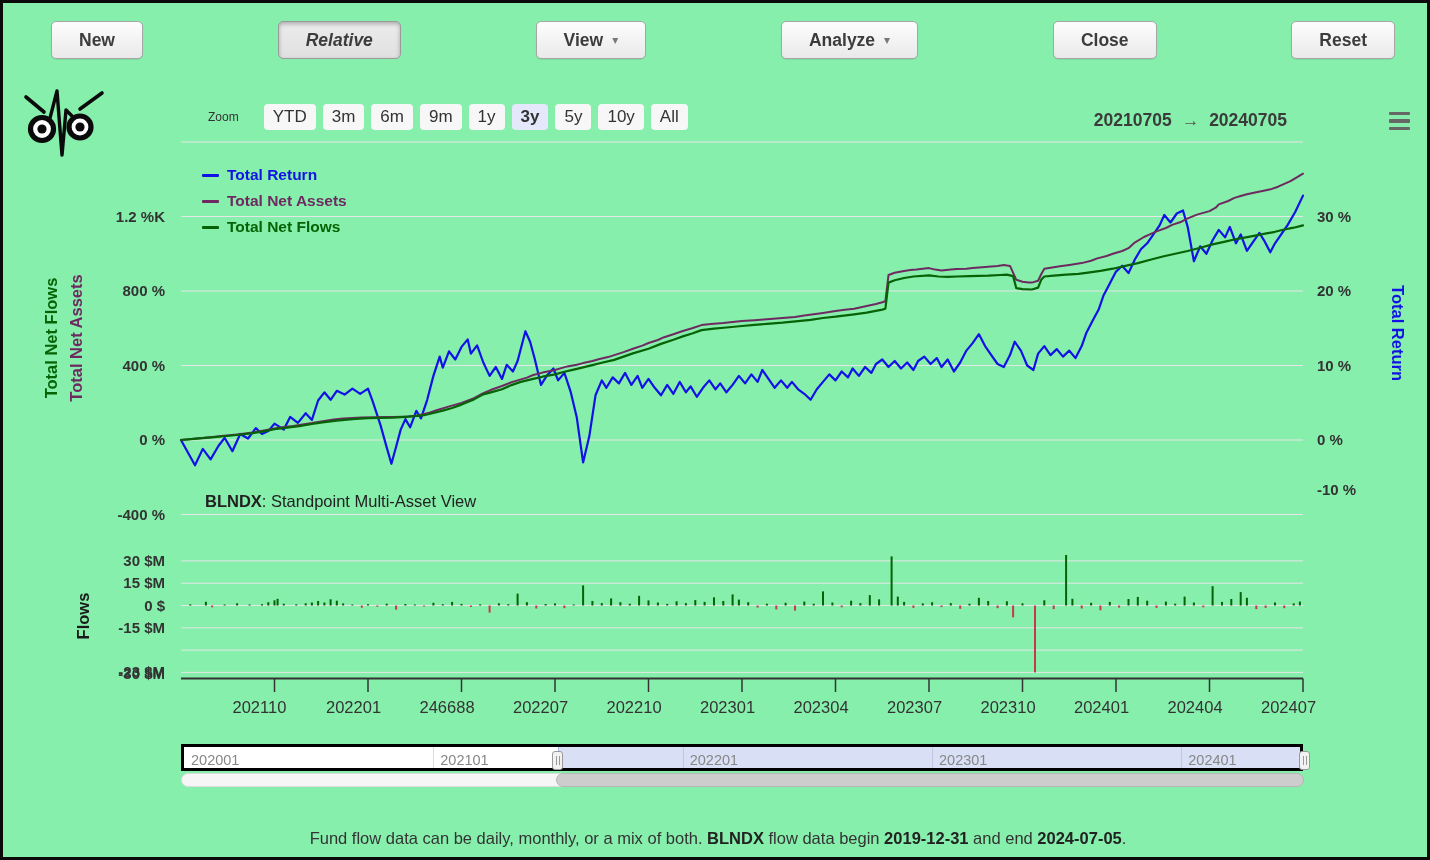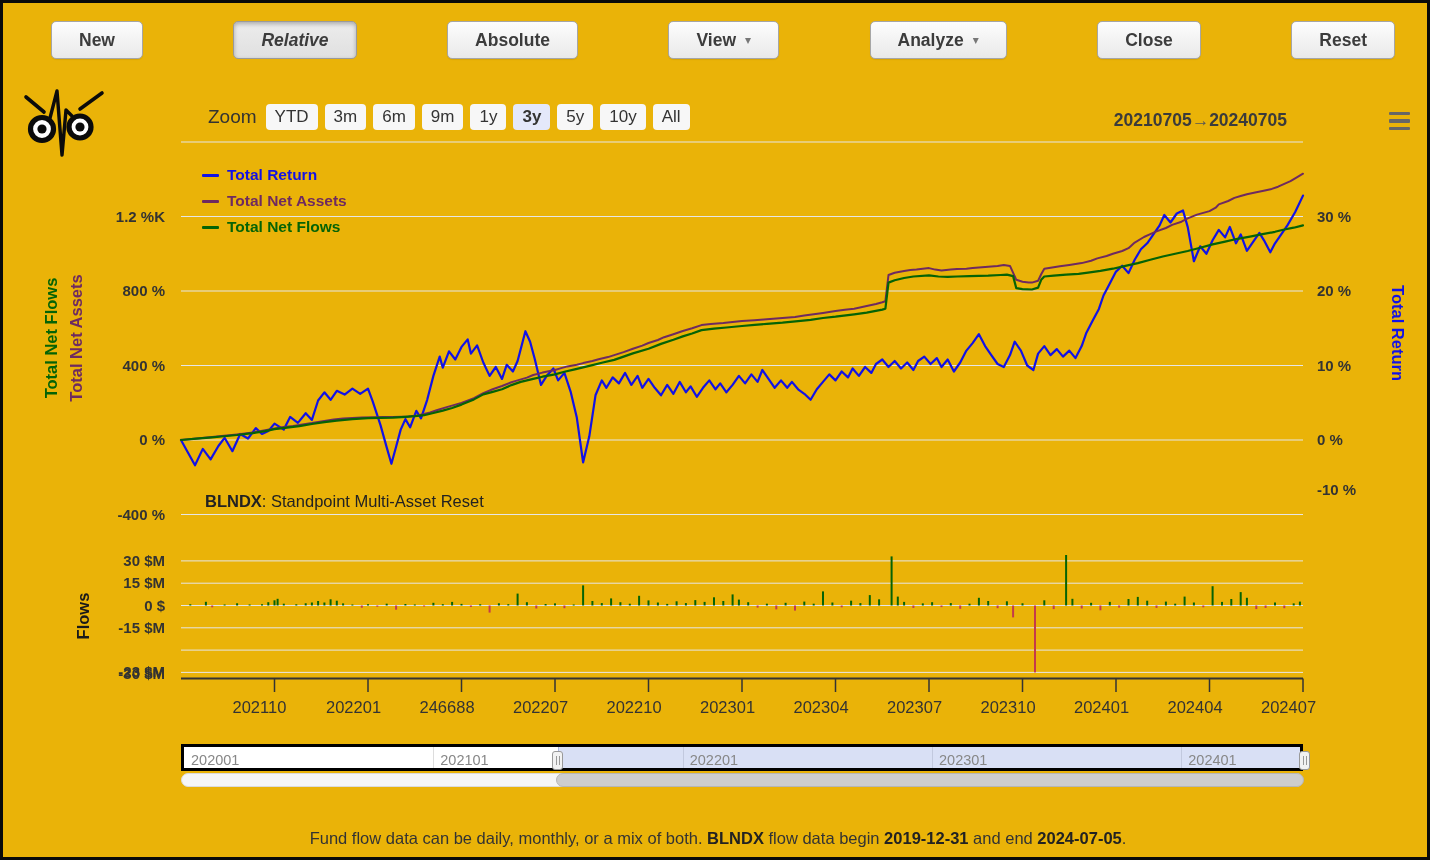--- a/index.html
+++ b/index.html
@@ -1,34 +1,34 @@
 <!DOCTYPE html>
 <html><head>
 <meta charset="utf-8">
 <style>
   * { margin:0; padding:0; box-sizing:border-box; }
   html,body { background:#888; }
   body { font-family:"Liberation Sans", sans-serif; }
-  #app { position:relative; width:1430px; height:860px; background:#eab308; border:3px solid #0a0a0a; overflow:hidden; }
+  #app { position:relative; width:1430px; height:860px; background:#86efac; border:3px solid #0a0a0a; overflow:hidden; }
 
   
   #toolbar { position:absolute; left:0; top:18px; width:1430px; height:40px; display:flex; justify-content:space-between; padding:0 38px 0 48px; }
   .tbtn { height:38px; padding:0 27px; display:flex; align-items:center; gap:9px; border:1px solid #a6a6a6; border-radius:5px; background:linear-gradient(#fdfdfd,#e9e9e9); color:#3c3c3c; font-size:17.5px; font-weight:bold; box-shadow:0 1px 1px rgba(0,0,0,.08); cursor:pointer; }
   .tbtn.active { background:linear-gradient(#ececec,#e0e0e0); box-shadow:inset 0 2px 4px rgba(0,0,0,.28); border-color:#9a9a9a;font-style:italic; }
   .tbtn .caret { font-size:12px; color:#777; font-weight:normal; }
 
   
   #logo { position:absolute; left:20px; top:82px; width:82px; height:80px; cursor:pointer; }
 
   
   #zoomrow { position:absolute; left:205px; top:100px; height:28px; display:flex; align-items:center; gap:7px; }
-  #zoom-label { font-size:19px; color:#333; margin-right:2px; }
+  #zoom-label { font-size:12px; color:#333; margin-right:18px; }
   .zbtn { padding:3px 9px; border-radius:4px; background:#f7f7f7; color:#333; font-size:17px; cursor:pointer; }
   .zbtn.selected { background:#e4e8fa; font-weight:bold; }
-  #daterange { position:absolute; right:140px; top:107px; font-size:17.5px; font-weight:bold; color:#3b3b3b; display:flex; align-items:flex-start; }
+  #daterange { position:absolute; right:140px; top:107px; font-size:17.5px; font-weight:bold; color:#3b3b3b; display:flex; gap:10px; align-items:flex-start; }
   #daterange .arrow { color:#555; font-weight:normal; }
   #burger { position:absolute; left:1386px; top:109px; width:21px; height:18px; display:flex; flex-direction:column; justify-content:space-between; cursor:pointer; }
   #burger span { display:block; height:3.4px; background:#666; border-radius:1px; }
 
   
   #legend { position:absolute; left:199px; top:159px; }
   .lrow { display:flex; align-items:center; height:26px; gap:8px; cursor:pointer; }
   .ldash { width:17px; height:3px; border-radius:1px; }
   .llab { font-size:15.5px; font-weight:bold; }
 
@@ -62,23 +62,20 @@
 <body>
 
 <div id="app">
 
   <div id="toolbar">
       <div class="tbtn">
         <span>New</span>
       </div>
       <div class="tbtn active">
         <span>Relative</span>
-      </div>
-      <div class="tbtn">
-        <span>Absolute</span>
       </div>
       <div class="tbtn">
         <span>View</span>
         <span class="caret">▾</span>
       </div>
       <div class="tbtn">
         <span>Analyze</span>
         <span class="caret">▾</span>
       </div>
       <div class="tbtn">
@@ -298,21 +295,21 @@
         <span class="ldash" style="background:#6e2a60"></span>
         <span class="llab" style="color:#6e2a60">Total Net Assets</span>
       </div>
       <div class="lrow">
         <span class="ldash" style="background:#056305"></span>
         <span class="llab" style="color:#056305">Total Net Flows</span>
       </div>
     </div>
 
   <div id="annotation">
-    <span class="tick">BLNDX</span><span>: Standpoint Multi-Asset Reset</span>
+    <span class="tick">BLNDX</span><span>: Standpoint Multi-Asset View</span>
   </div>
 
   <div id="navigator">
       <div class="navgrid" style="left:249.3px"></div>
       <div class="navgrid" style="left:498.7px"></div>
       <div class="navgrid" style="left:748.0px"></div>
       <div class="navgrid" style="left:997.3px"></div>
       <div id="navmask" style="left:374.0px;right:0"></div>
       <div class="navlab" style="left:7.0px">202001</div>
       <div class="navlab" style="left:256.3px">202101</div>

